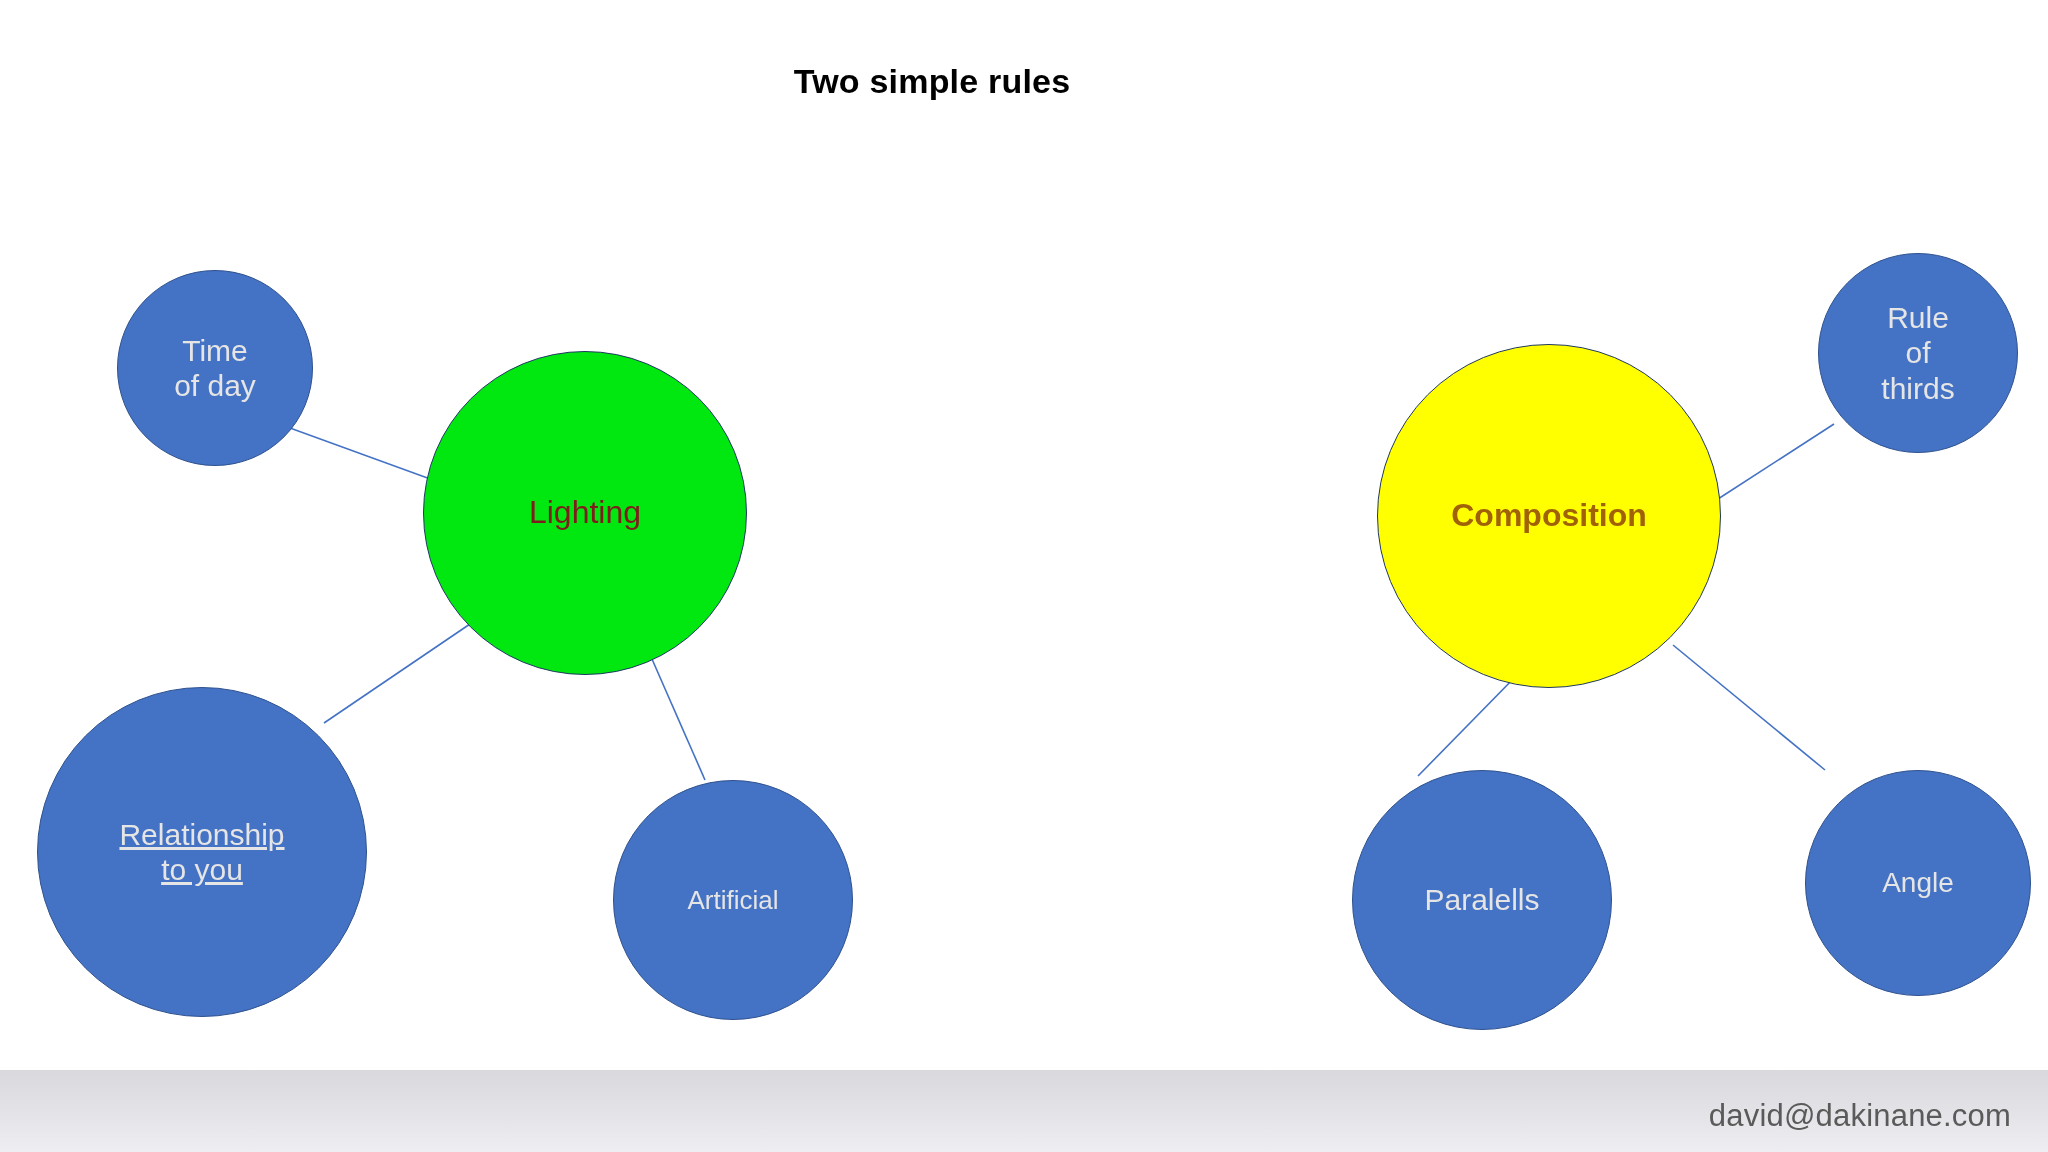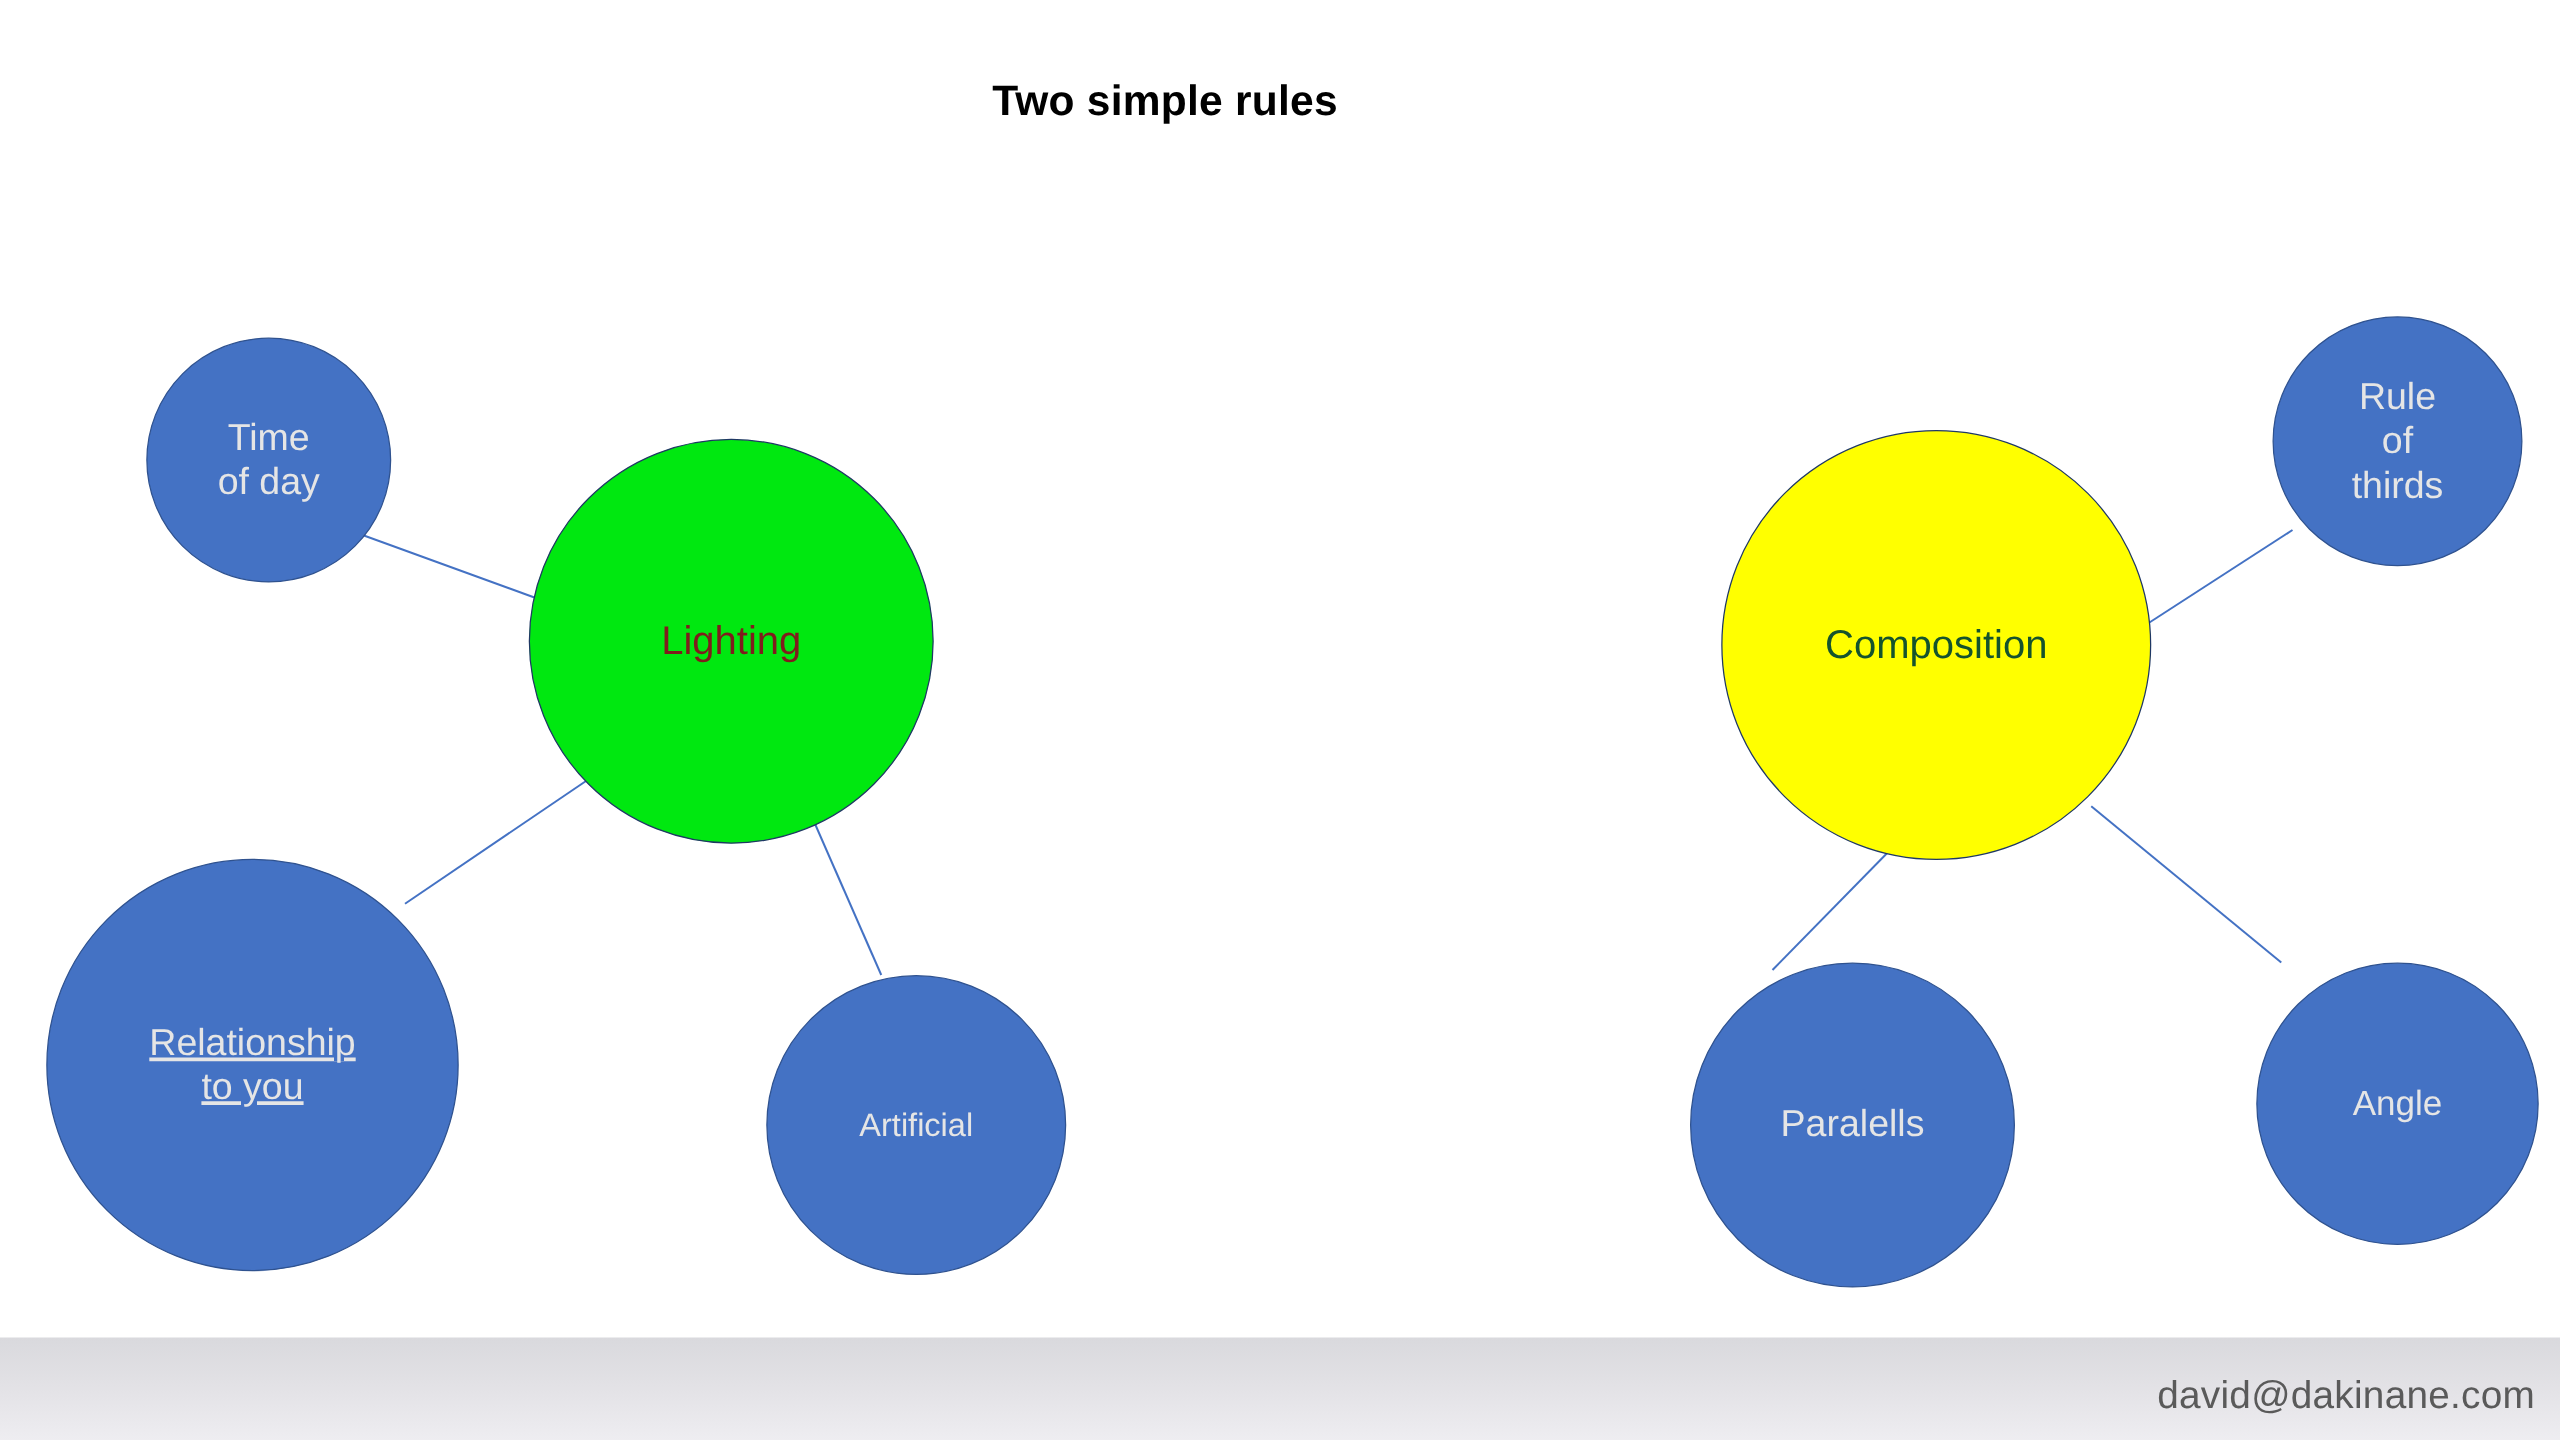--- a/index.html
+++ b/index.html
@@ -67,35 +67,36 @@
     color: #e5e5e5;
   }
   .node-green {
     background: #00E810;
     border: 1.6px solid #1F3864;
     color: #7f1d1d;
   }
   .node-yellow {
     background: #FFFF00;
     border: 1.6px solid #1F3864;
-    color: #14532d;
+    color: #a16207;
+    font-weight: bold;
   }
 
   
   #footer-bar {
     position: absolute;
     left: 0;
     top: 1070px;
     width: 2048px;
     height: 82px;
     background: linear-gradient(to bottom, #d9d9dd 0%, #e2e1e5 45%, #eeedf1 100%);
   }
   #footer-email {
     position: absolute;
-    right: 20px;
+    right: 37px;
     top: 1098px;
     font-family: "Liberation Sans", sans-serif;
     font-size: 31px;
     color: #5a5a5a;
     letter-spacing: 0.2px;
   }
   #logo {
     position: absolute;
     left: 0px;
     top: 1078px;

